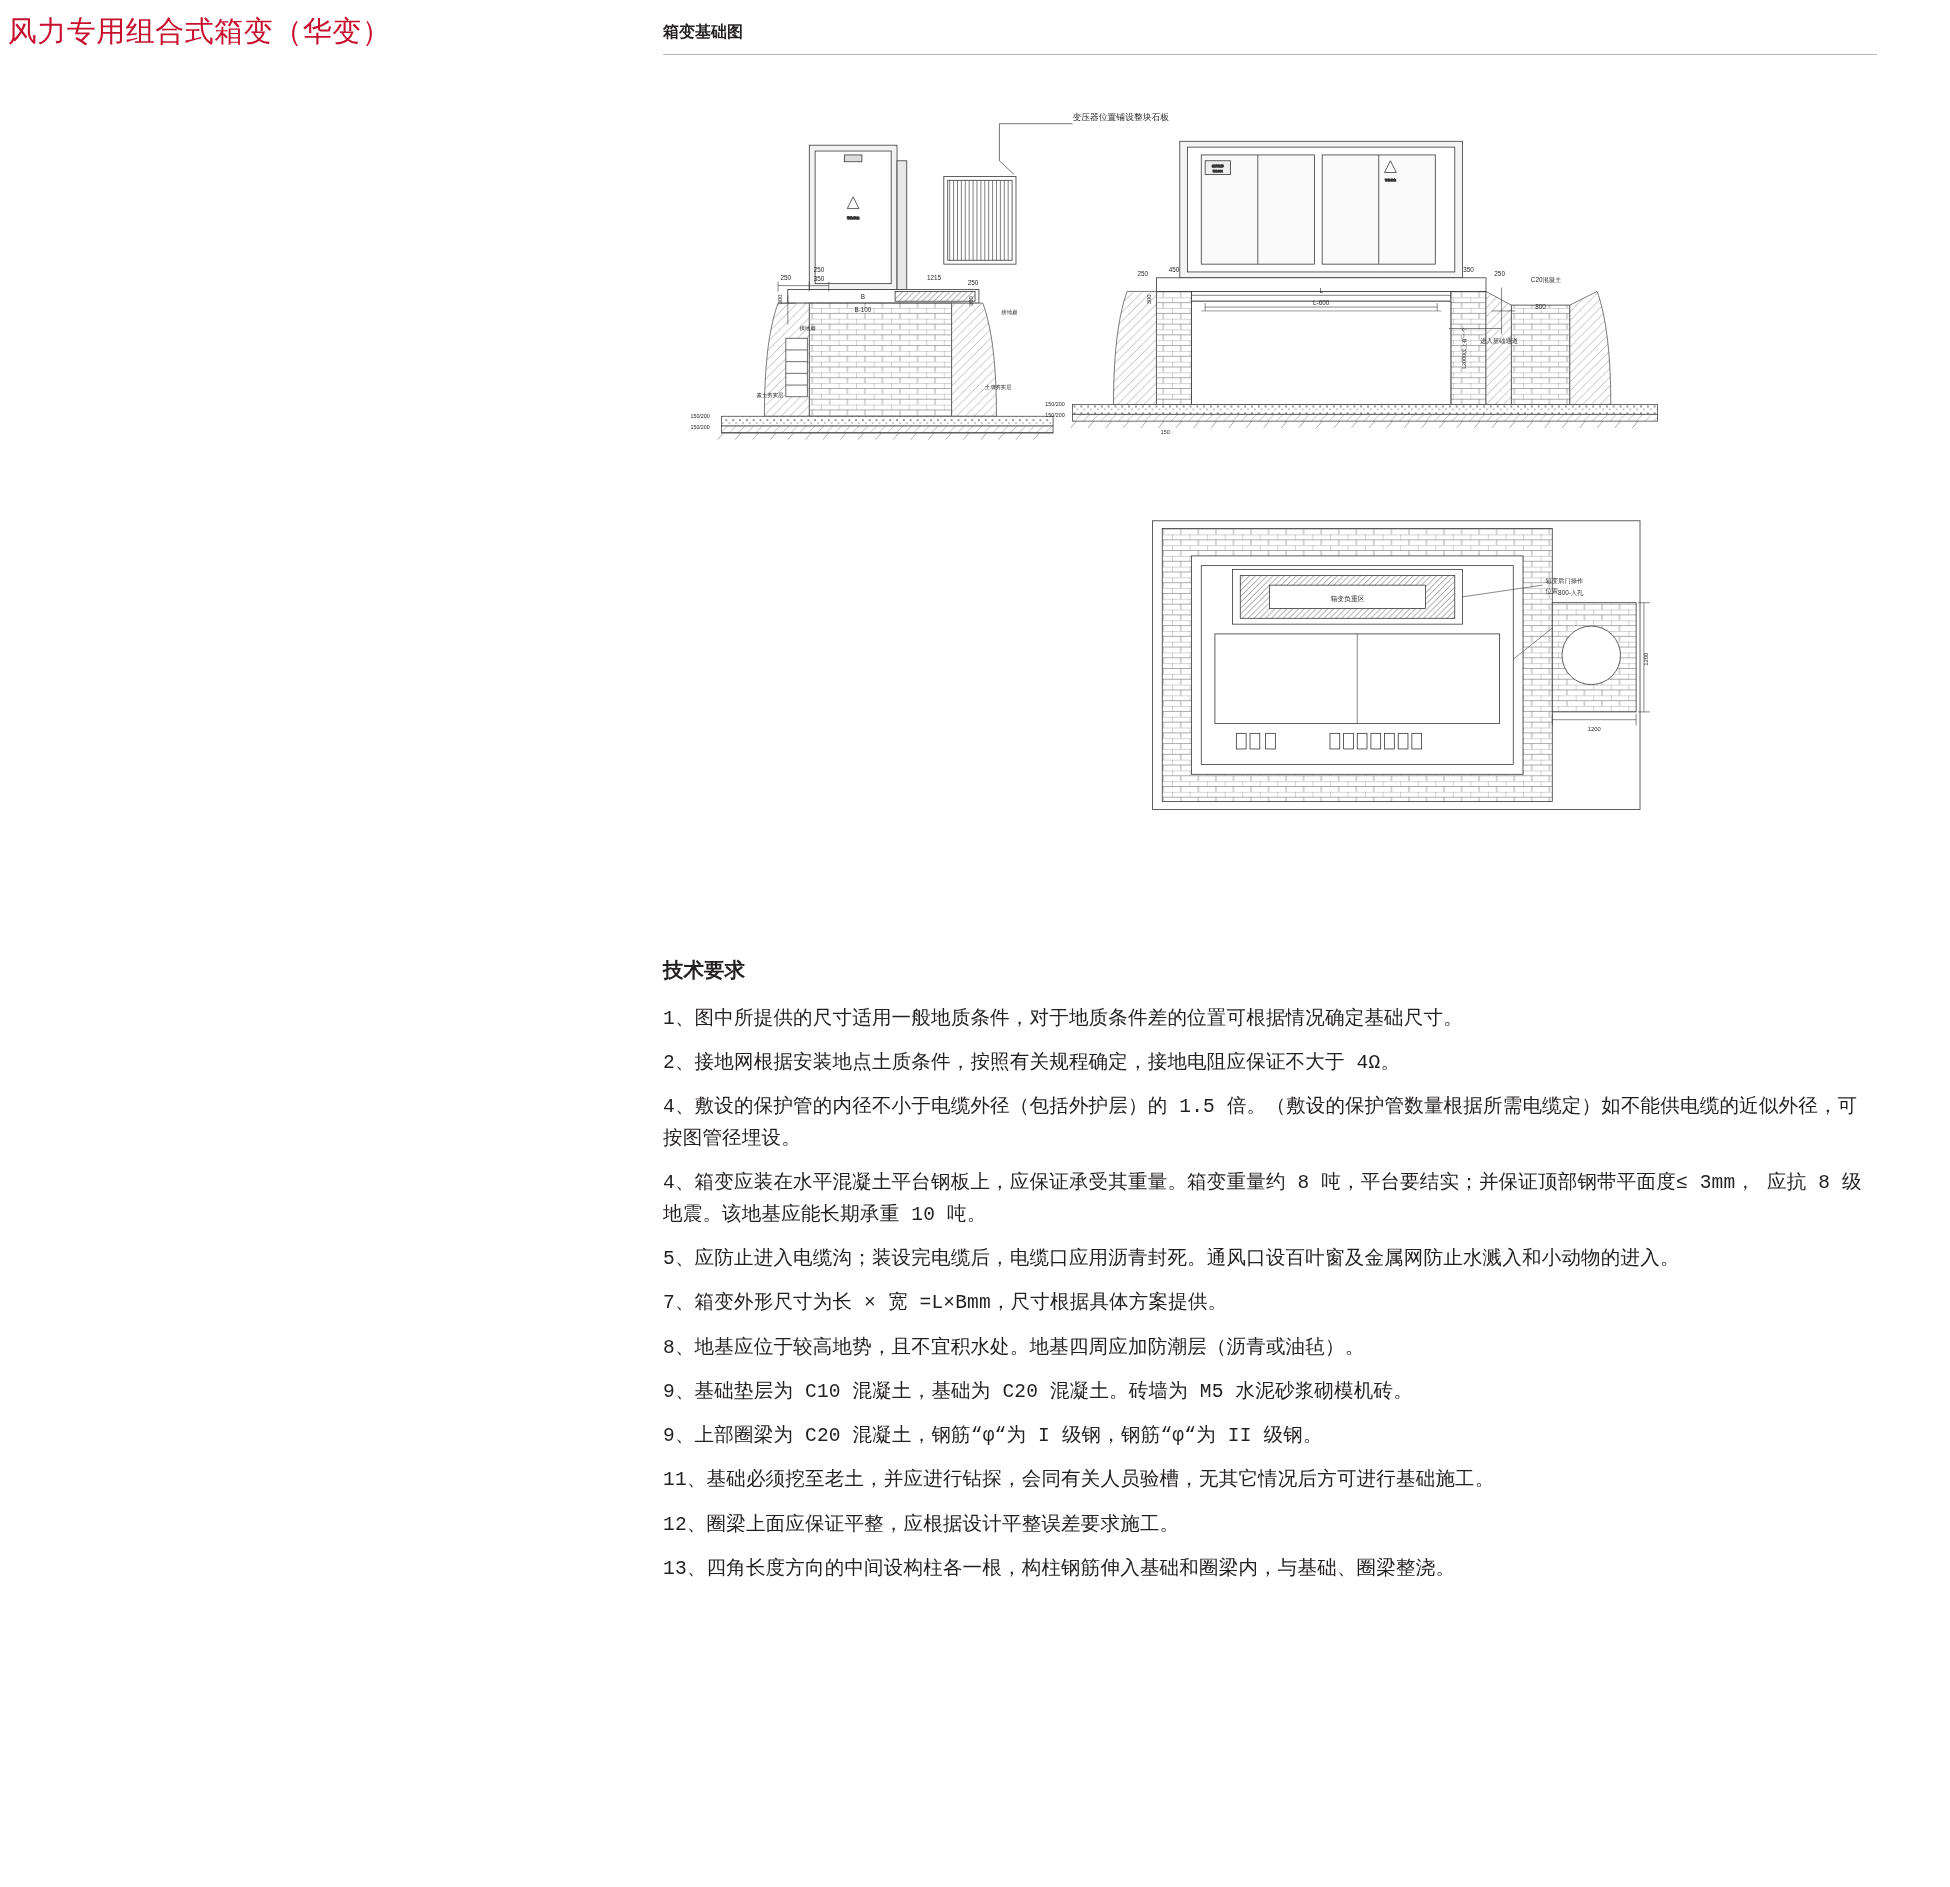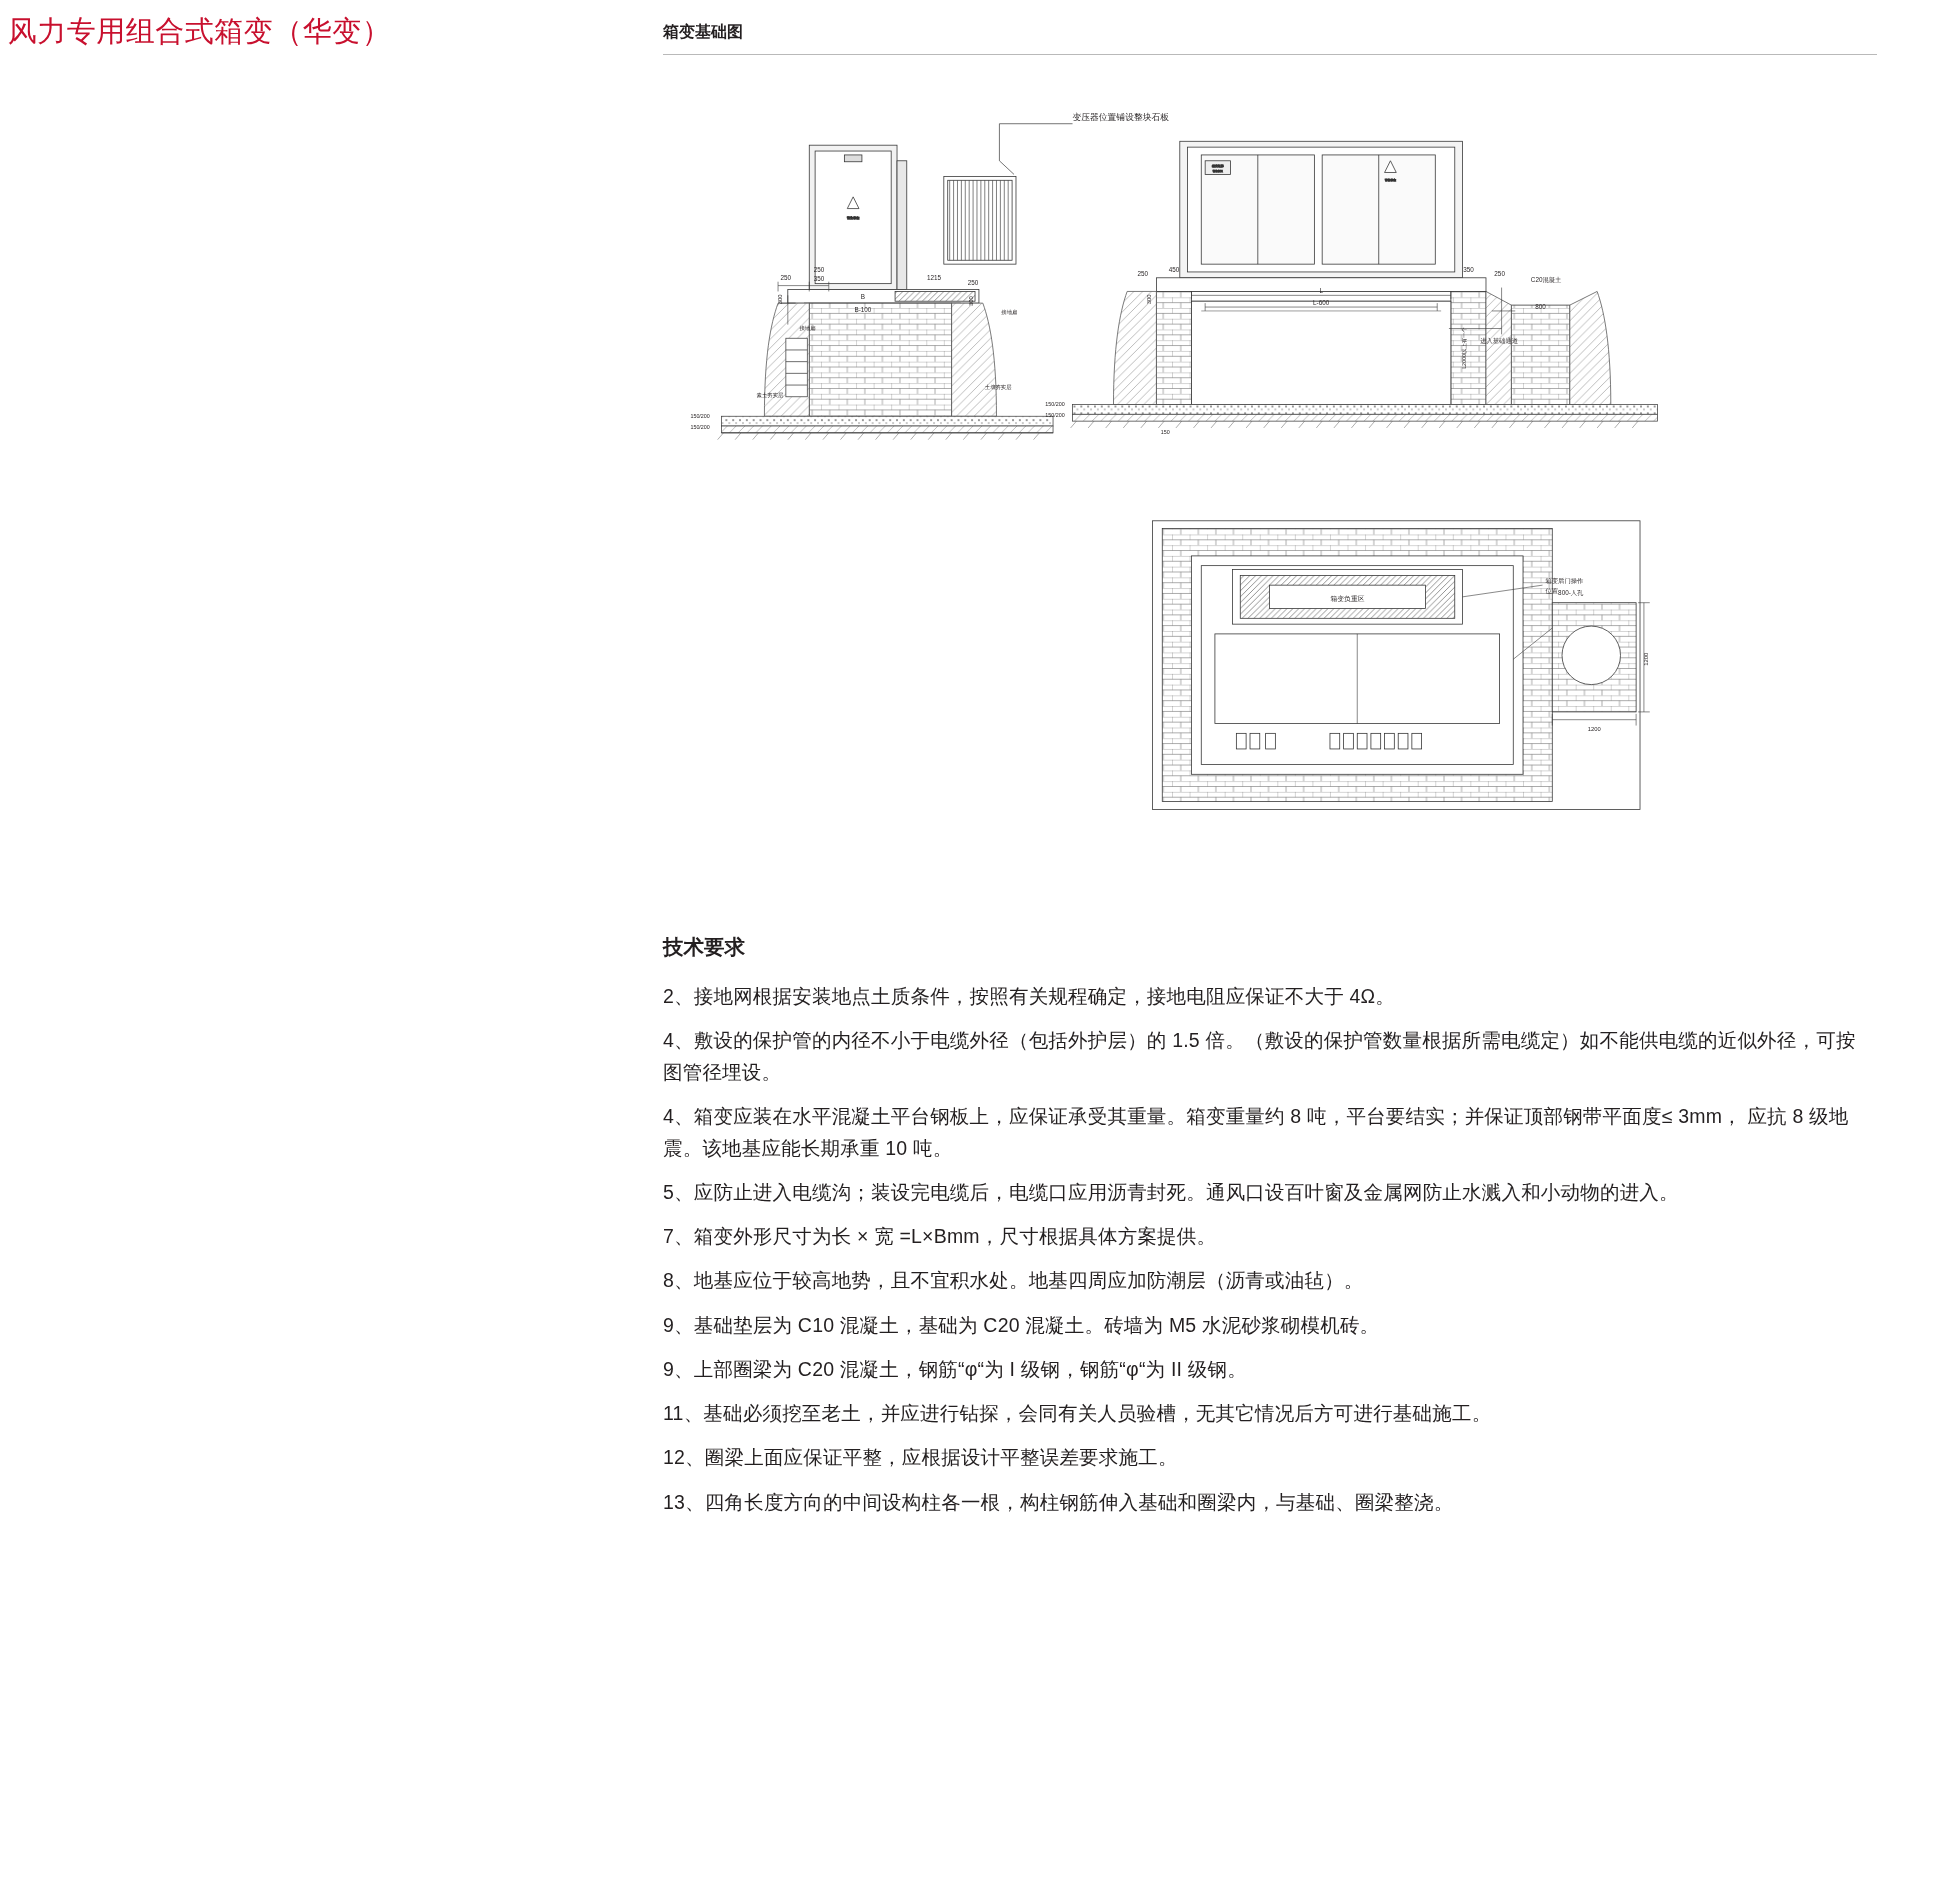--- a/index.html
+++ b/index.html
@@ -60,22 +60,23 @@
   }
 
   svg.dwg { display: block; }
   .dwg text {
     font-family: "Liberation Sans", "DejaVu Sans", sans-serif;
     fill: #231f20;
   }
 
   
   .tech {
-    margin-top: 0;
+    margin-top: 23px;
     width: 1200px;
+    font-family: Liberation Mono, monospace;
   }
   .tech-title {
     font-size: 20.5px;
     font-weight: bold;
     margin-bottom: 19.5px;
     color: #231f20;
   }
   .tech-item {
     font-size: 19.5px;
     line-height: 1.62;
@@ -285,20 +286,21 @@
       <text x="905" y="72" font-size="6.5">箱变后门操作</text>
       <text x="905" y="82" font-size="6.5">位置</text>
       <text x="918" y="84" font-size="6.5">800-人孔</text>
       <text x="1010" y="150" font-size="6" text-anchor="middle" transform="rotate(-90 1010 150)">1200</text>
       <text x="955" y="224" font-size="6" text-anchor="middle">1200</text>
     </svg>
   </div>
 
   <div class="tech">
     <div class="tech-title">技术要求</div>
+    <div class="tech-item">1、图中所提供的尺寸适用一般地质条件，对于地质条件差的位置可根据情况确定基础尺寸。</div>
     <div class="tech-item">2、接地网根据安装地点土质条件，按照有关规程确定，接地电阻应保证不大于 4Ω。</div>
     <div class="tech-item">4、敷设的保护管的内径不小于电缆外径（包括外护层）的 1.5 倍。（敷设的保护管数量根据所需电缆定）如不能供电缆的近似外径，可按图管径埋设。</div>
     <div class="tech-item">4、箱变应装在水平混凝土平台钢板上，应保证承受其重量。箱变重量约 8 吨，平台要结实；并保证顶部钢带平面度≤ 3mm， 应抗 8 级地震。该地基应能长期承重 10 吨。</div>
     <div class="tech-item">5、应防止进入电缆沟；装设完电缆后，电缆口应用沥青封死。通风口设百叶窗及金属网防止水溅入和小动物的进入。</div>
     <div class="tech-item">7、箱变外形尺寸为长 × 宽 =L×Bmm，尺寸根据具体方案提供。</div>
     <div class="tech-item">8、地基应位于较高地势，且不宜积水处。地基四周应加防潮层（沥青或油毡）。</div>
     <div class="tech-item">9、基础垫层为 C10 混凝土，基础为 C20 混凝土。砖墙为 M5 水泥砂浆砌模机砖。</div>
     <div class="tech-item">9、上部圈梁为 C20 混凝土，钢筋“φ“为 I 级钢，钢筋“φ“为 II 级钢。</div>
     <div class="tech-item">11、基础必须挖至老土，并应进行钻探，会同有关人员验槽，无其它情况后方可进行基础施工。</div>
     <div class="tech-item">12、圈梁上面应保证平整，应根据设计平整误差要求施工。</div>

